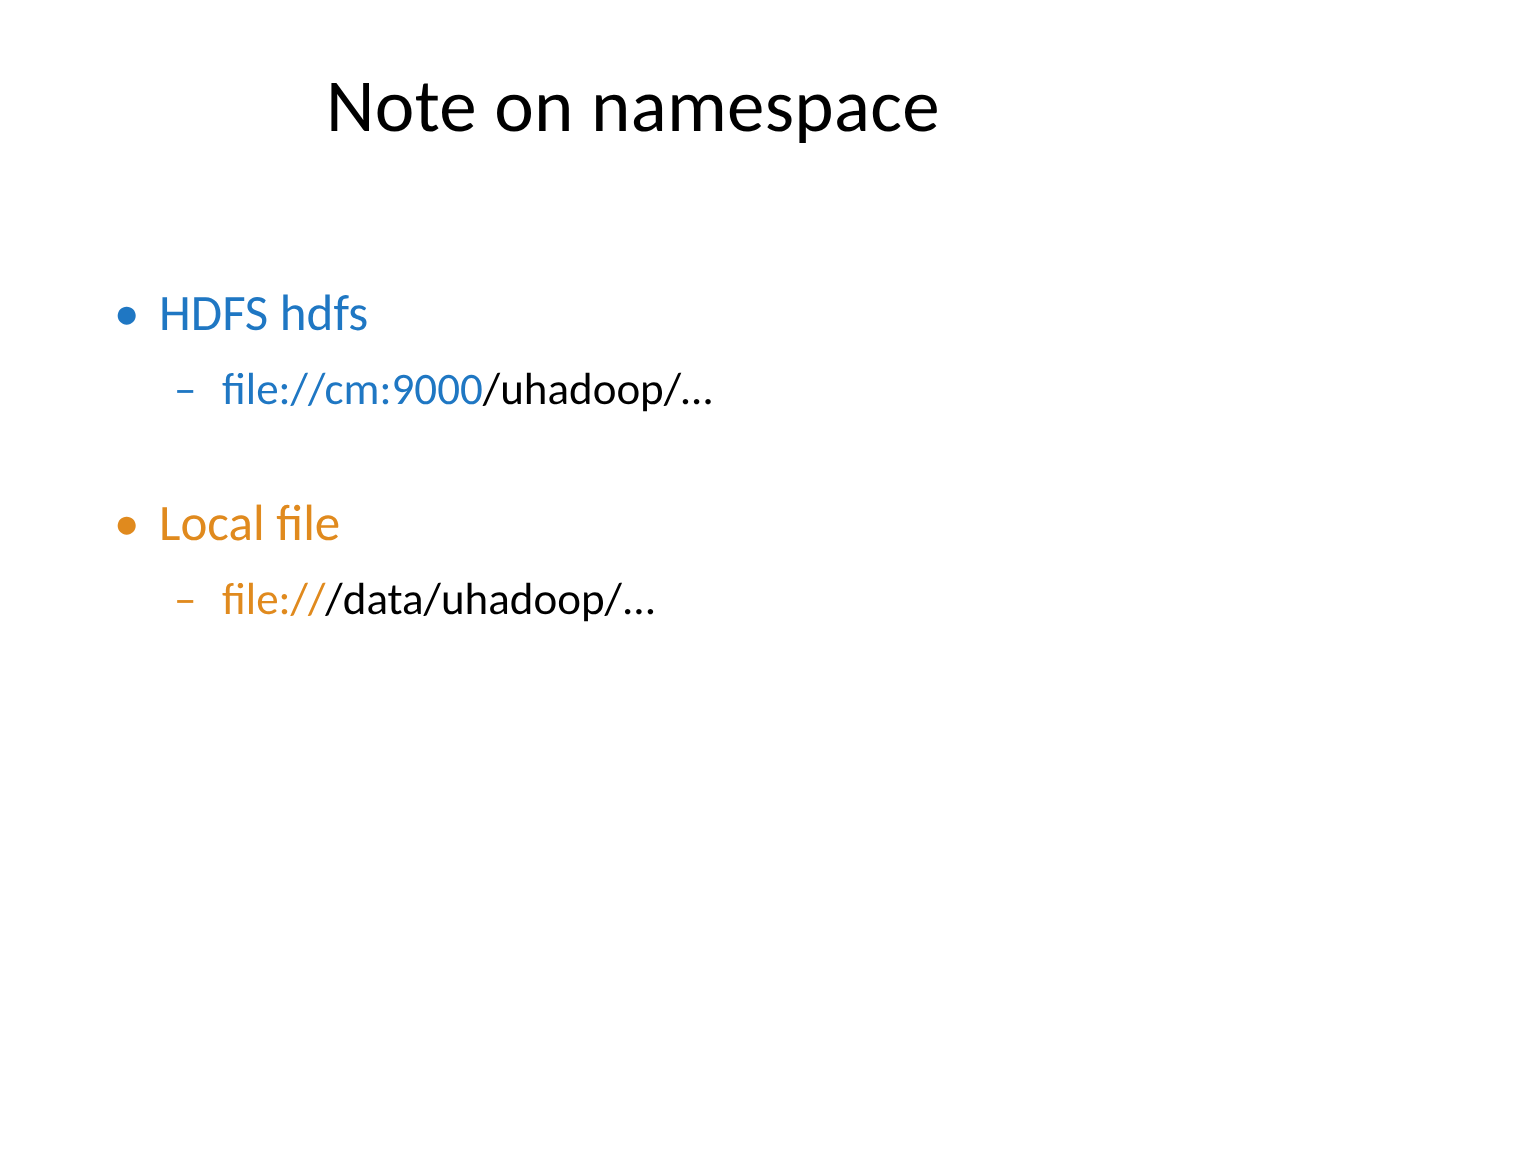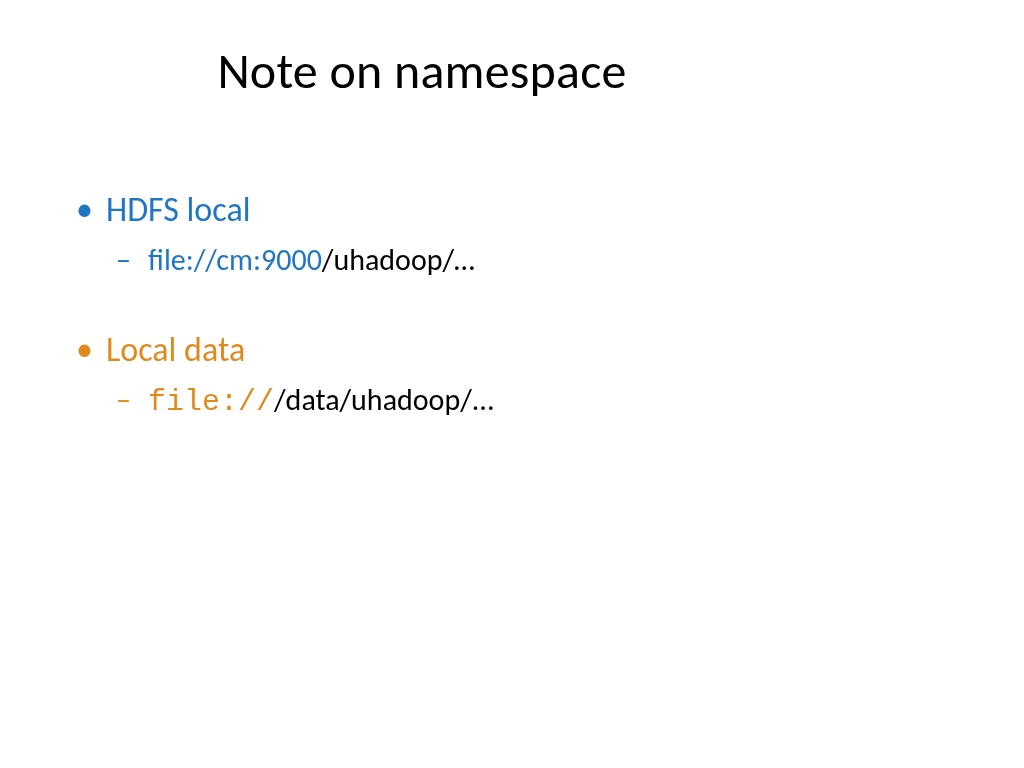--- a/index.html
+++ b/index.html
@@ -69,51 +69,51 @@
     position: absolute;
     left: 10px;
     top: 0;
     font-size: 30px;
     line-height: 1.4;
   }
   ul.level2 > li.dash-blue::before   { color: #1f77c3; }
   ul.level2 > li.dash-orange::before { color: #e08a1e; }
 
   .blue-text   { color: #1f77c3; }
-  .orange-text { color: #e08a1e; font-family: Liberation Mono, monospace; }
+  .orange-text { color: #e08a1e; }
   .black-text  { color: #000000; text-align: right; }
 
   .gap { height: 46px; }
   .gap-small { height: 36px; }
 </style>
 </head>
 <body>
 
 <div class="slide">
 
   <h1 class="title">Note on namespace</h1>
 
   <ul class="level1">
 
 
     <div class="gap"></div>
 
     <li class="blue">
-      <span>HDFS local</span>
+      <span>HDFS hdfs</span>
       <ul class="level2">
         <li class="dash-blue">
           <span class="blue-text">file://cm:9000</span><span class="black-text">/uhadoop/…</span>
         </li>
       </ul>
     </li>
 
     <div class="gap-small"></div>
 
     <li class="orange">
-      <span>Local data</span>
+      <span>Local file</span>
       <ul class="level2">
         <li class="dash-orange">
           <span class="orange-text">file://</span><span class="black-text">/data/uhadoop/...</span>
         </li>
       </ul>
     </li>
 
   </ul>
 </div>
 

